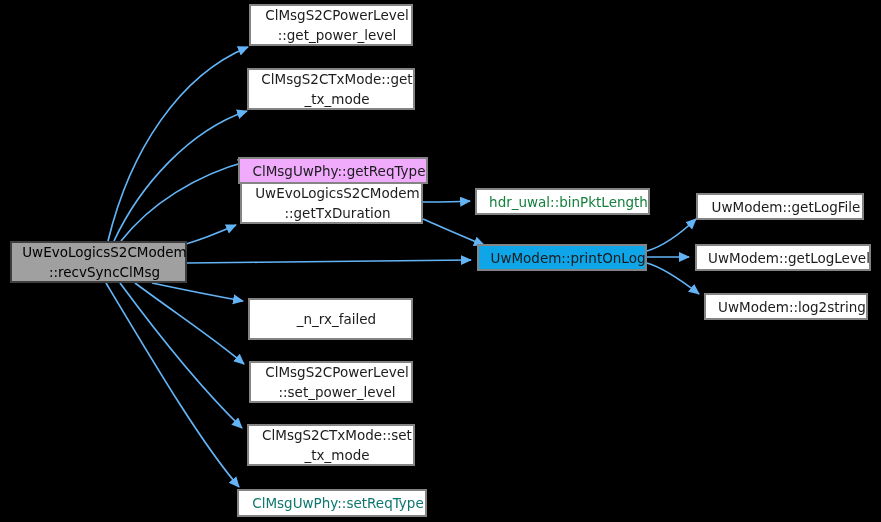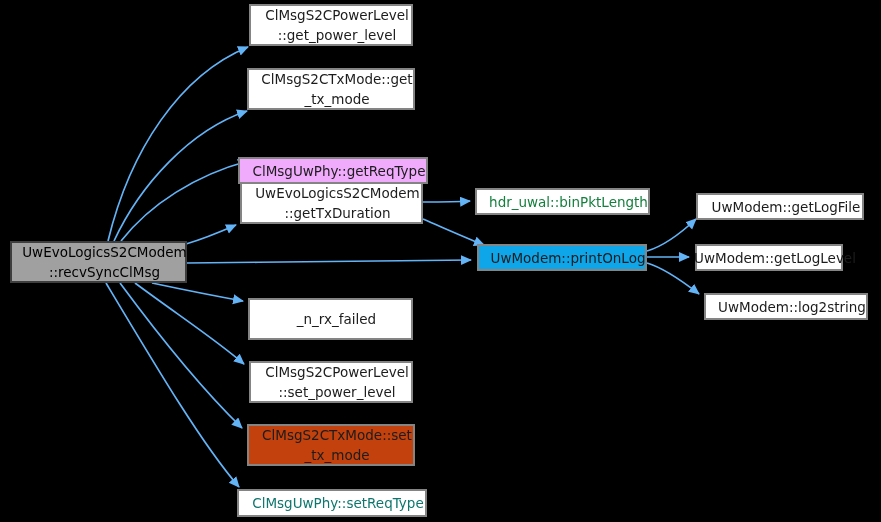--- a/index.html
+++ b/index.html
@@ -86,34 +86,34 @@
       </div>
       <div class="node" style="left: 475px; top: 188px; width: 175px; height: 27px; background: rgb(255, 255, 255); border: 2px solid rgb(132, 132, 132); color: #15803d;">
         <span class="nl">hdr_uwal::binPktLength</span>
       </div>
       <div class="node" style="left: 477px; top: 244px; width: 170px; height: 27px; background: #0ea5e9; border: 2px solid rgb(132, 132, 132); color: rgb(28, 28, 28);">
         <span class="nl">UwModem::printOnLog</span>
       </div>
       <div class="node" style="left: 696px; top: 193px; width: 168px; height: 27px; background: rgb(255, 255, 255); border: 2px solid rgb(132, 132, 132); color: rgb(28, 28, 28);">
         <span class="nl">UwModem::getLogFile</span>
       </div>
-      <div class="node" style="left: 695px; top: 244px; width: 148px; height: 27px; background: rgb(255, 255, 255); border: 2px solid rgb(132, 132, 132); color: rgb(28, 28, 28);">
+      <div class="node" style="left: 695px; top: 244px; width: 176px; height: 27px; background: rgb(255, 255, 255); border: 2px solid rgb(132, 132, 132); color: rgb(28, 28, 28);">
         <span class="nl">UwModem::getLogLevel</span>
       </div>
       <div class="node" style="left: 704px; top: 293px; width: 164px; height: 27px; background: rgb(255, 255, 255); border: 2px solid rgb(132, 132, 132); color: rgb(28, 28, 28);">
         <span class="nl">UwModem::log2string</span>
       </div>
       <div class="node" style="left: 248px; top: 298px; width: 165px; height: 42px; background: rgb(255, 255, 255); border: 2px solid rgb(132, 132, 132); color: rgb(28, 28, 28);">
         <span class="nl">_n_rx_failed</span>
       </div>
       <div class="node" style="left: 249px; top: 361px; width: 164px; height: 42px; background: rgb(255, 255, 255); border: 2px solid rgb(132, 132, 132); color: rgb(28, 28, 28);">
         <span class="nl">ClMsgS2CPowerLevel</span>
         <span class="nl">::set_power_level</span>
       </div>
-      <div class="node" style="left: 247px; top: 424px; width: 168px; height: 42px; background: #c2410c; border: 2px solid rgb(132, 132, 132); color: rgb(28, 28, 28);">
+      <div class="node" style="left: 247px; top: 424px; width: 168px; height: 42px; background: #ffffff; border: 2px solid rgb(132, 132, 132); color: rgb(28, 28, 28);">
         <span class="nl">ClMsgS2CTxMode::set</span>
         <span class="nl">_tx_mode</span>
       </div>
       <div class="node" style="left: 237px; top: 489px; width: 190px; height: 28px; background: rgb(255, 255, 255); border: 2px solid rgb(132, 132, 132); color: #0f766e;">
         <span class="nl">ClMsgUwPhy::setReqType</span>
       </div>
     </div>
 </div>
 
 </body></html>

